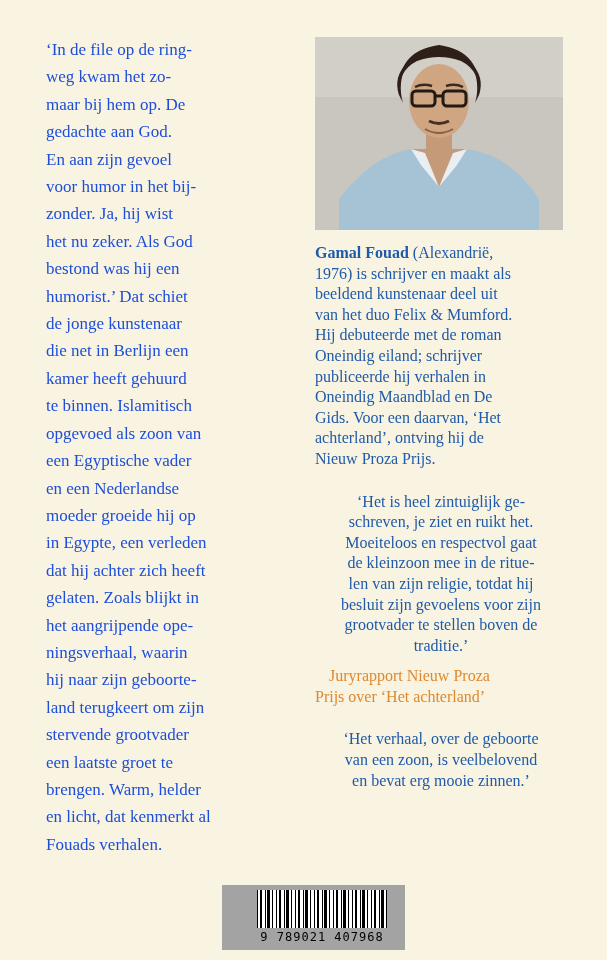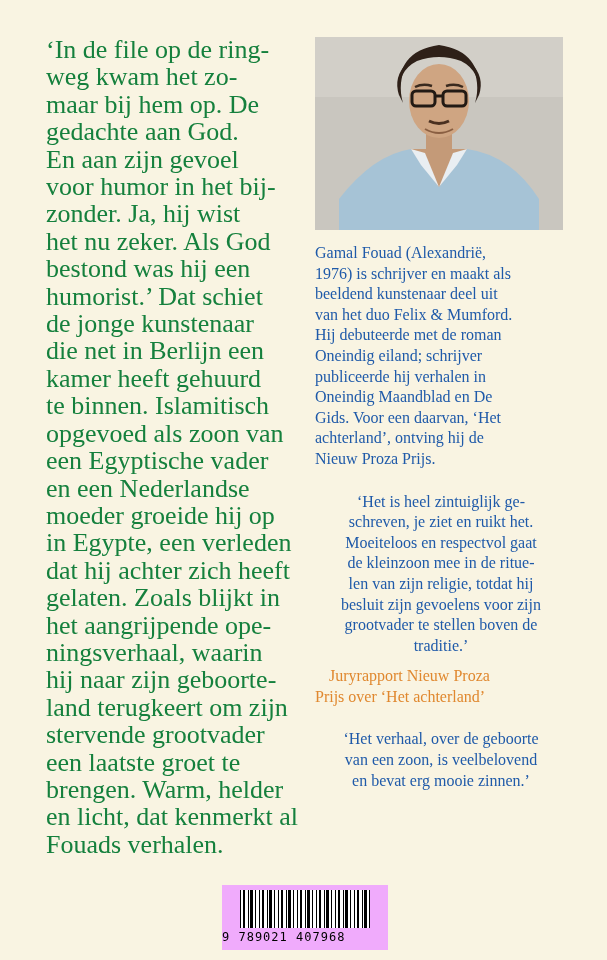--- a/index.html
+++ b/index.html
@@ -9,22 +9,22 @@
     height: 960px;
     background: #f9f4e2;
     font-family: "Liberation Serif", serif;
     overflow: hidden;
   }
   .blurb {
     position: absolute;
     left: 46px;
     top: 36px;
     width: 262px;
-    color: #15803d;
-    font-size: 26px;
+    color: #1d4ed8;
+    font-size: 17px;
     line-height: 27.4px;
     white-space: pre-line;
   }
   .right-col {
     position: absolute;
     left: 315px;
     top: 37px;
     width: 252px;
   }
   .photo {
@@ -33,21 +33,21 @@
     overflow: hidden;
     background: #c8c5be;
   }
   .bio {
     margin: 13px 0 0 0;
     color: #1f5aa9;
     font-size: 16px;
     line-height: 20.6px;
     white-space: pre-line;
   }
-  .bold   { font-weight: normal; }
+  .bold   { font-weight: bold; }
   .italic { }
   .quote {
     margin: 22px 0 0 0;
     color: #1f5aa9;
     font-size: 16px;
     line-height: 20.6px;
     white-space: pre-line;
     text-align: center;
   }
   .attribution {
@@ -57,21 +57,23 @@
     line-height: 20.6px;
     white-space: pre-line;
     text-indent: 14px;
   }
   .barcode-box {
     position: absolute;
     left: 222px;
     top: 885px;
     width: 166px;
     height: 65px;
-    background: #f0abfc;
+    background: #a3a3a3;
+    text-align: center;
+    padding-left: 17px;
   }
   .barcode-bars {
     margin: 5px auto 0 auto;
     width: 130px;
     height: 38px;
     background: repeating-linear-gradient(90deg,
       #000 0 1px, #fff 1px 3px,
       #000 3px 5px, #fff 5px 8px,
       #000 8px 9px, #fff 9px 10px,
       #000 10px 13px, #fff 13px 15px,

